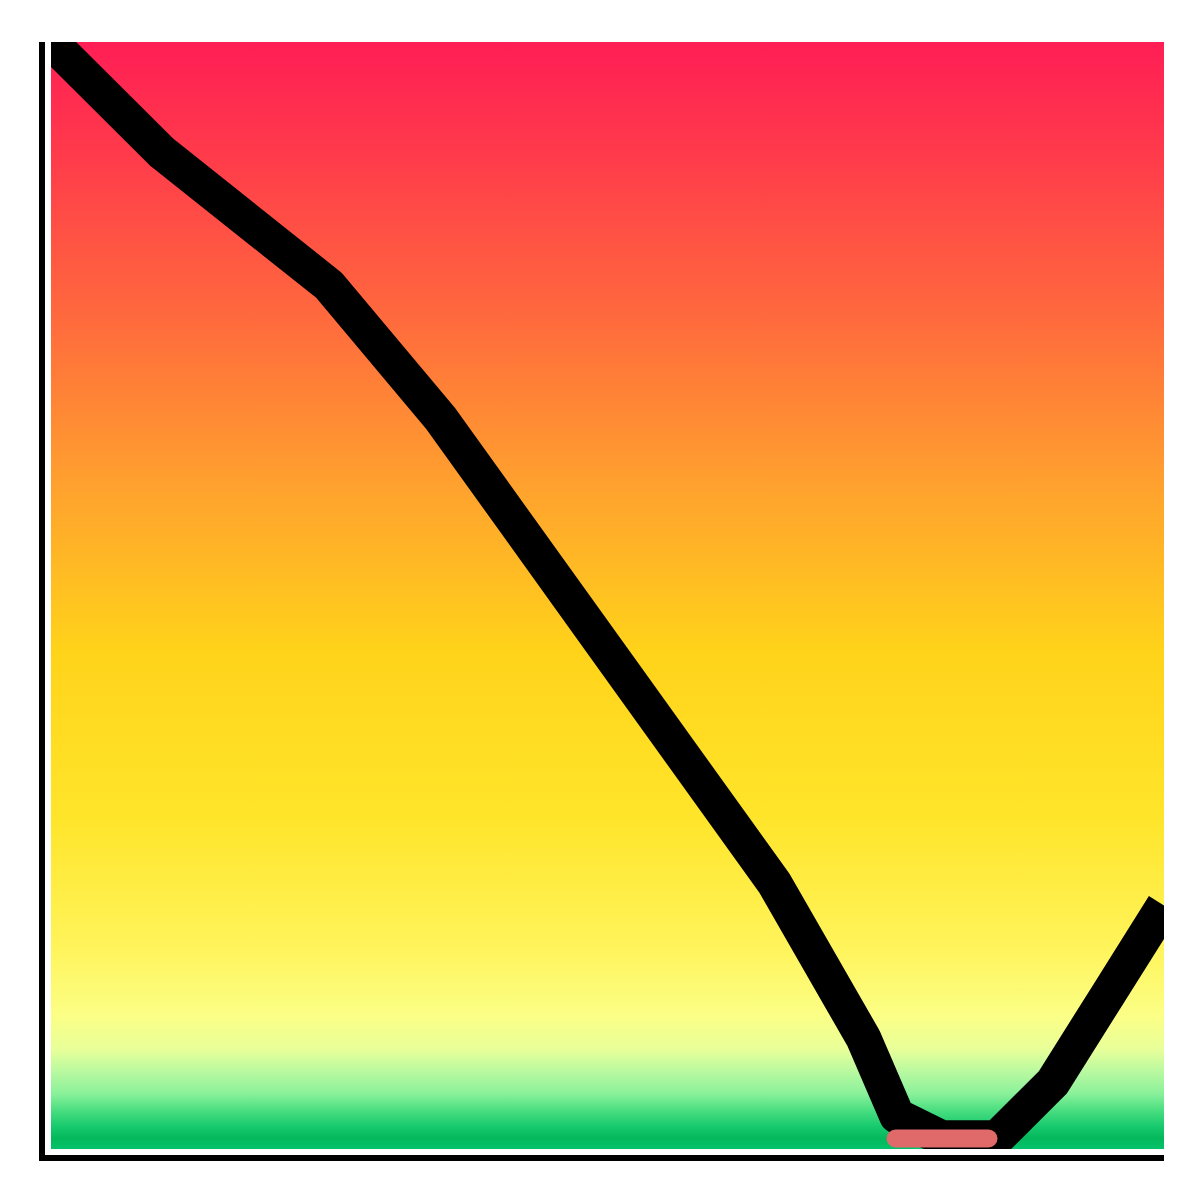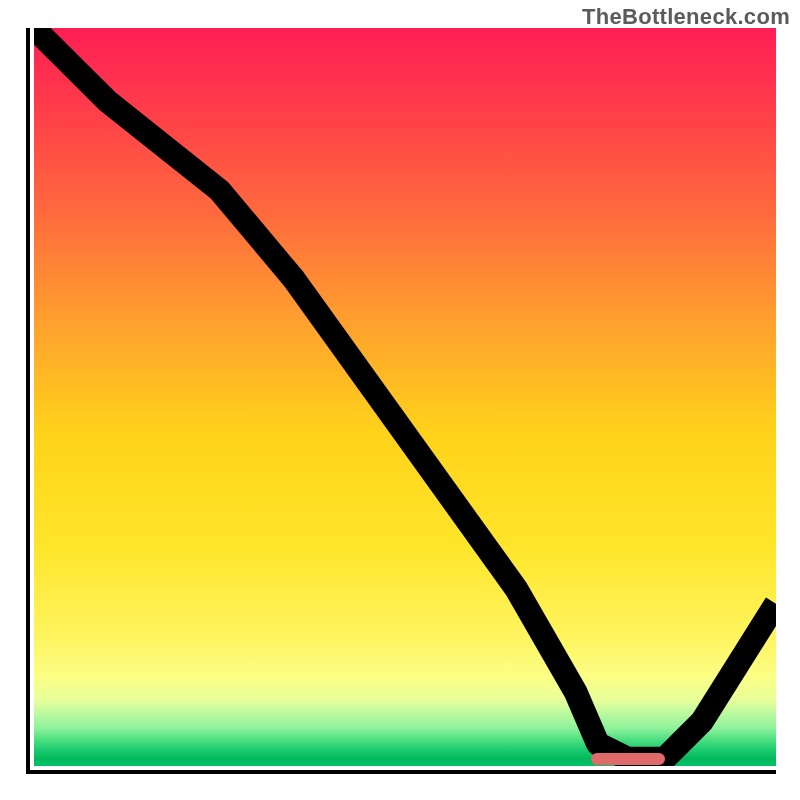--- a/index.html
+++ b/index.html
@@ -85,21 +85,20 @@
     background: #e06a6a;
     border-radius: 6px;
     height: 12px;
   }
 </style>
 </head>
 <body>
 
 <div class="frame">
 
-  <div class="watermark">TheBottleneck.com</div>
 
   <div class="plot-box">
     <div class="plot-inner">
 
       <div class="gradient"></div>
 
       <svg class="curve-svg" viewBox="0 0 100 100" preserveAspectRatio="none">
         <path d="M0.00 0.00 L10.00 10.00 L25.00 22.00 L35.00 34.00 L50.00 55.00 L65.00 76.00 L73.00 90.00 L76.00 97.00 L80.00 99.00 L85.00 99.00 L90.00 94.00 L95.00 86.00 L100.00 78.00"></path>
       </svg>
 

